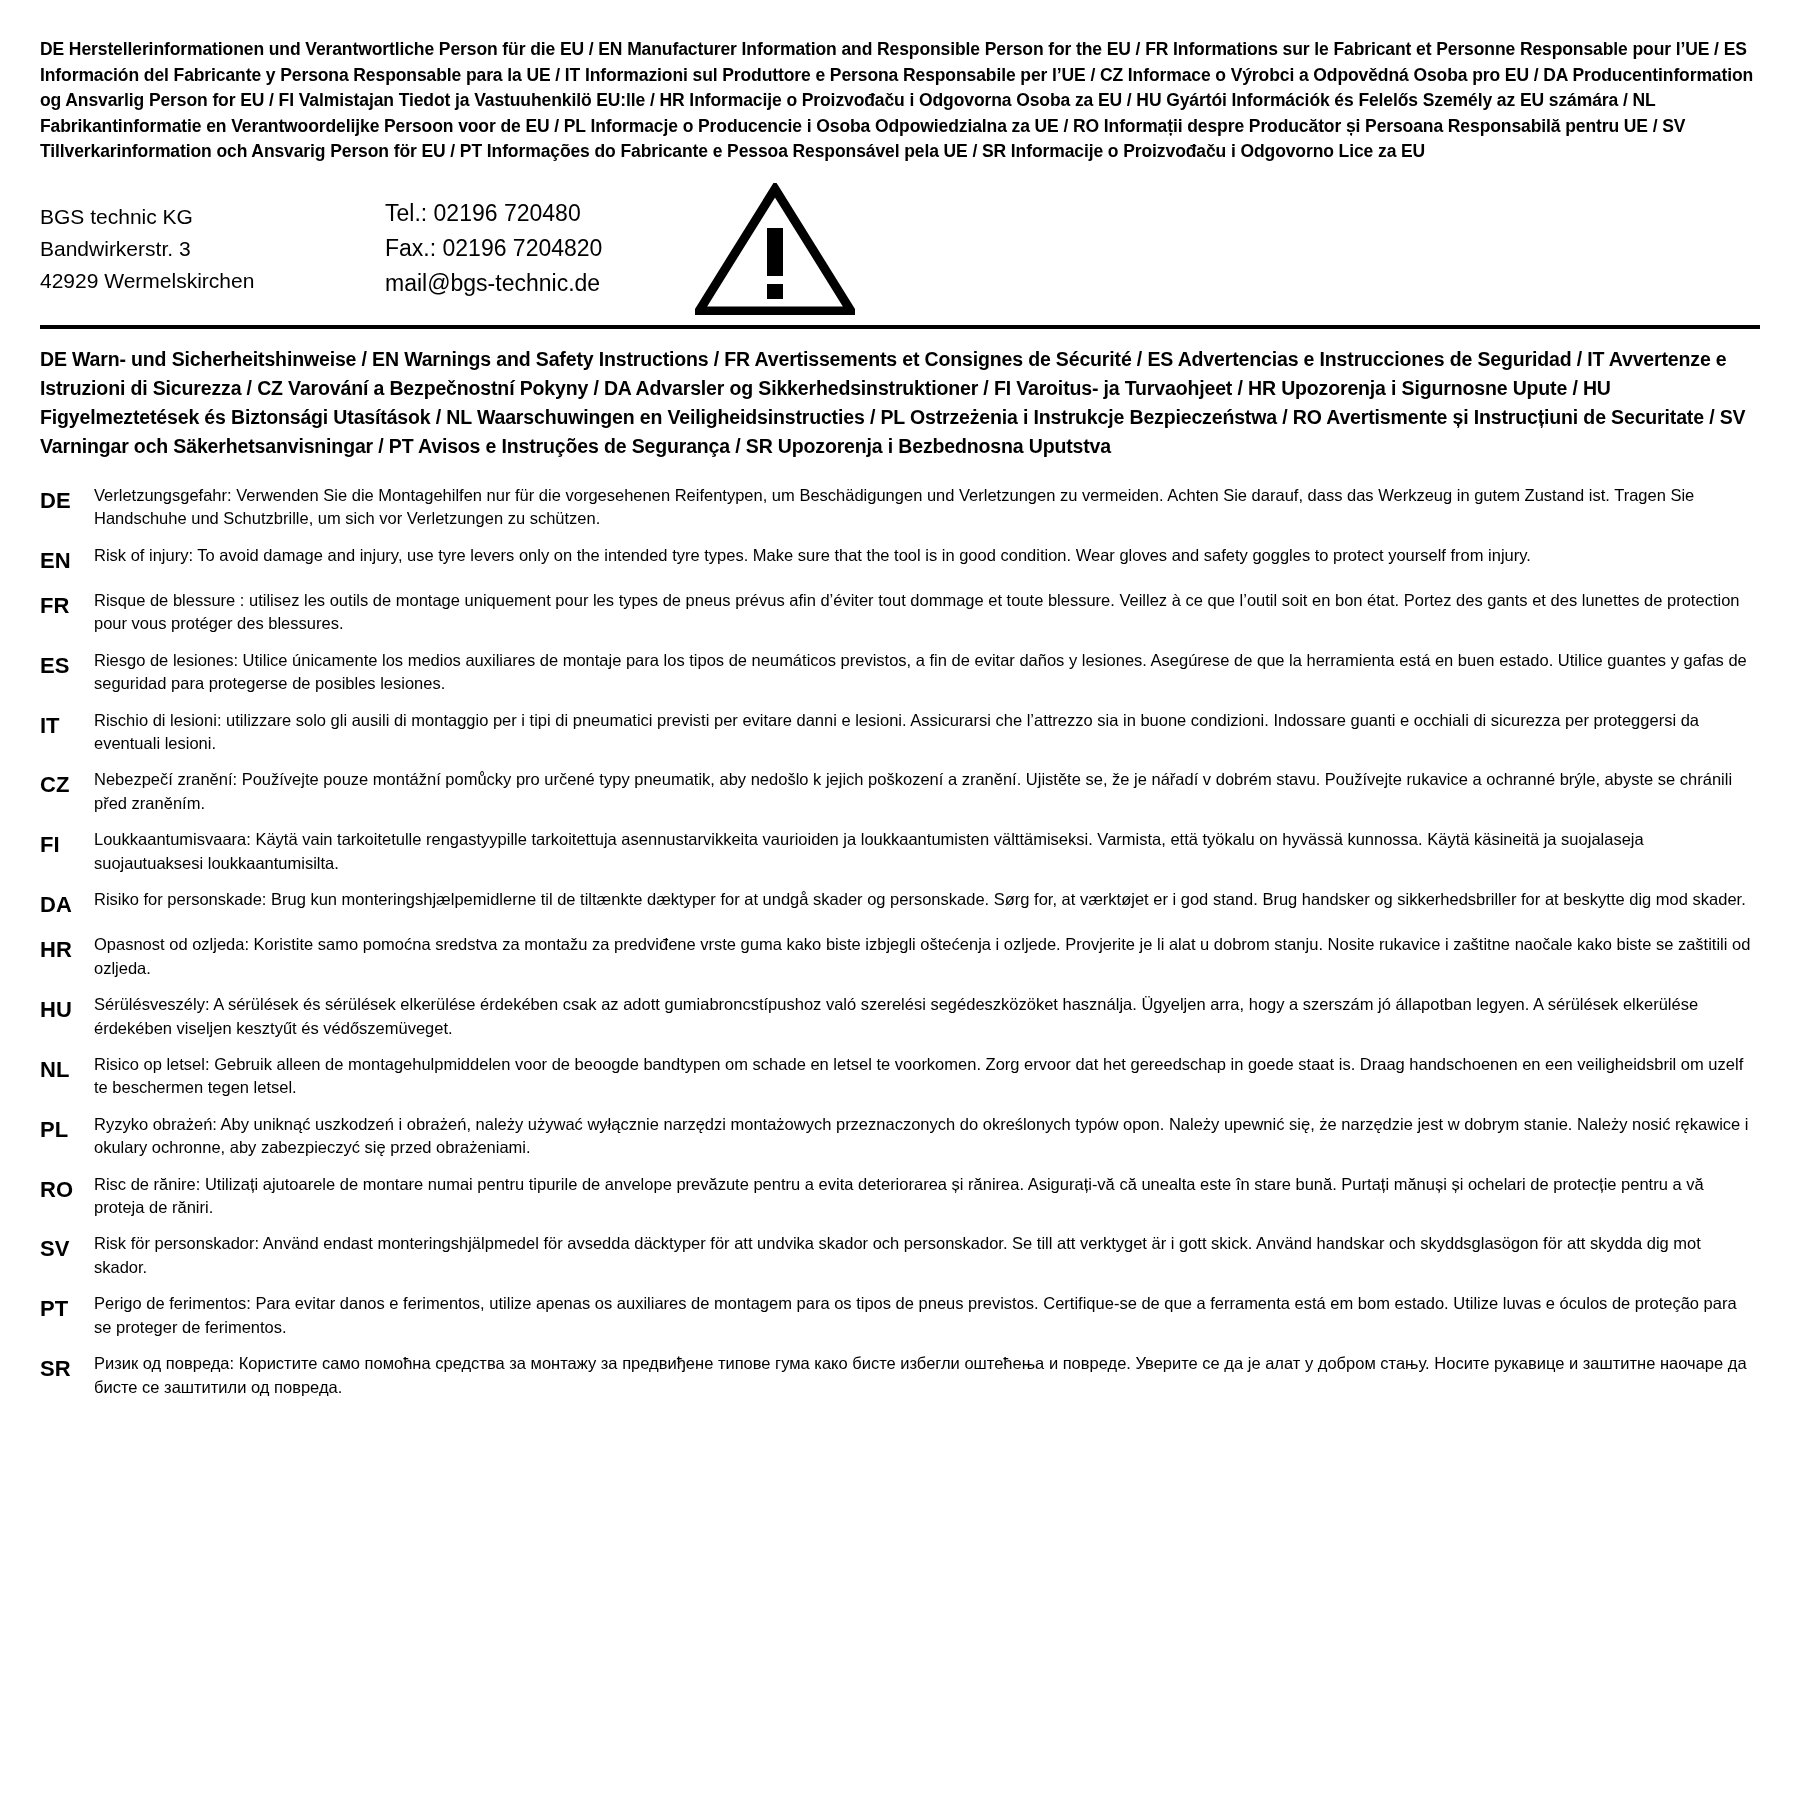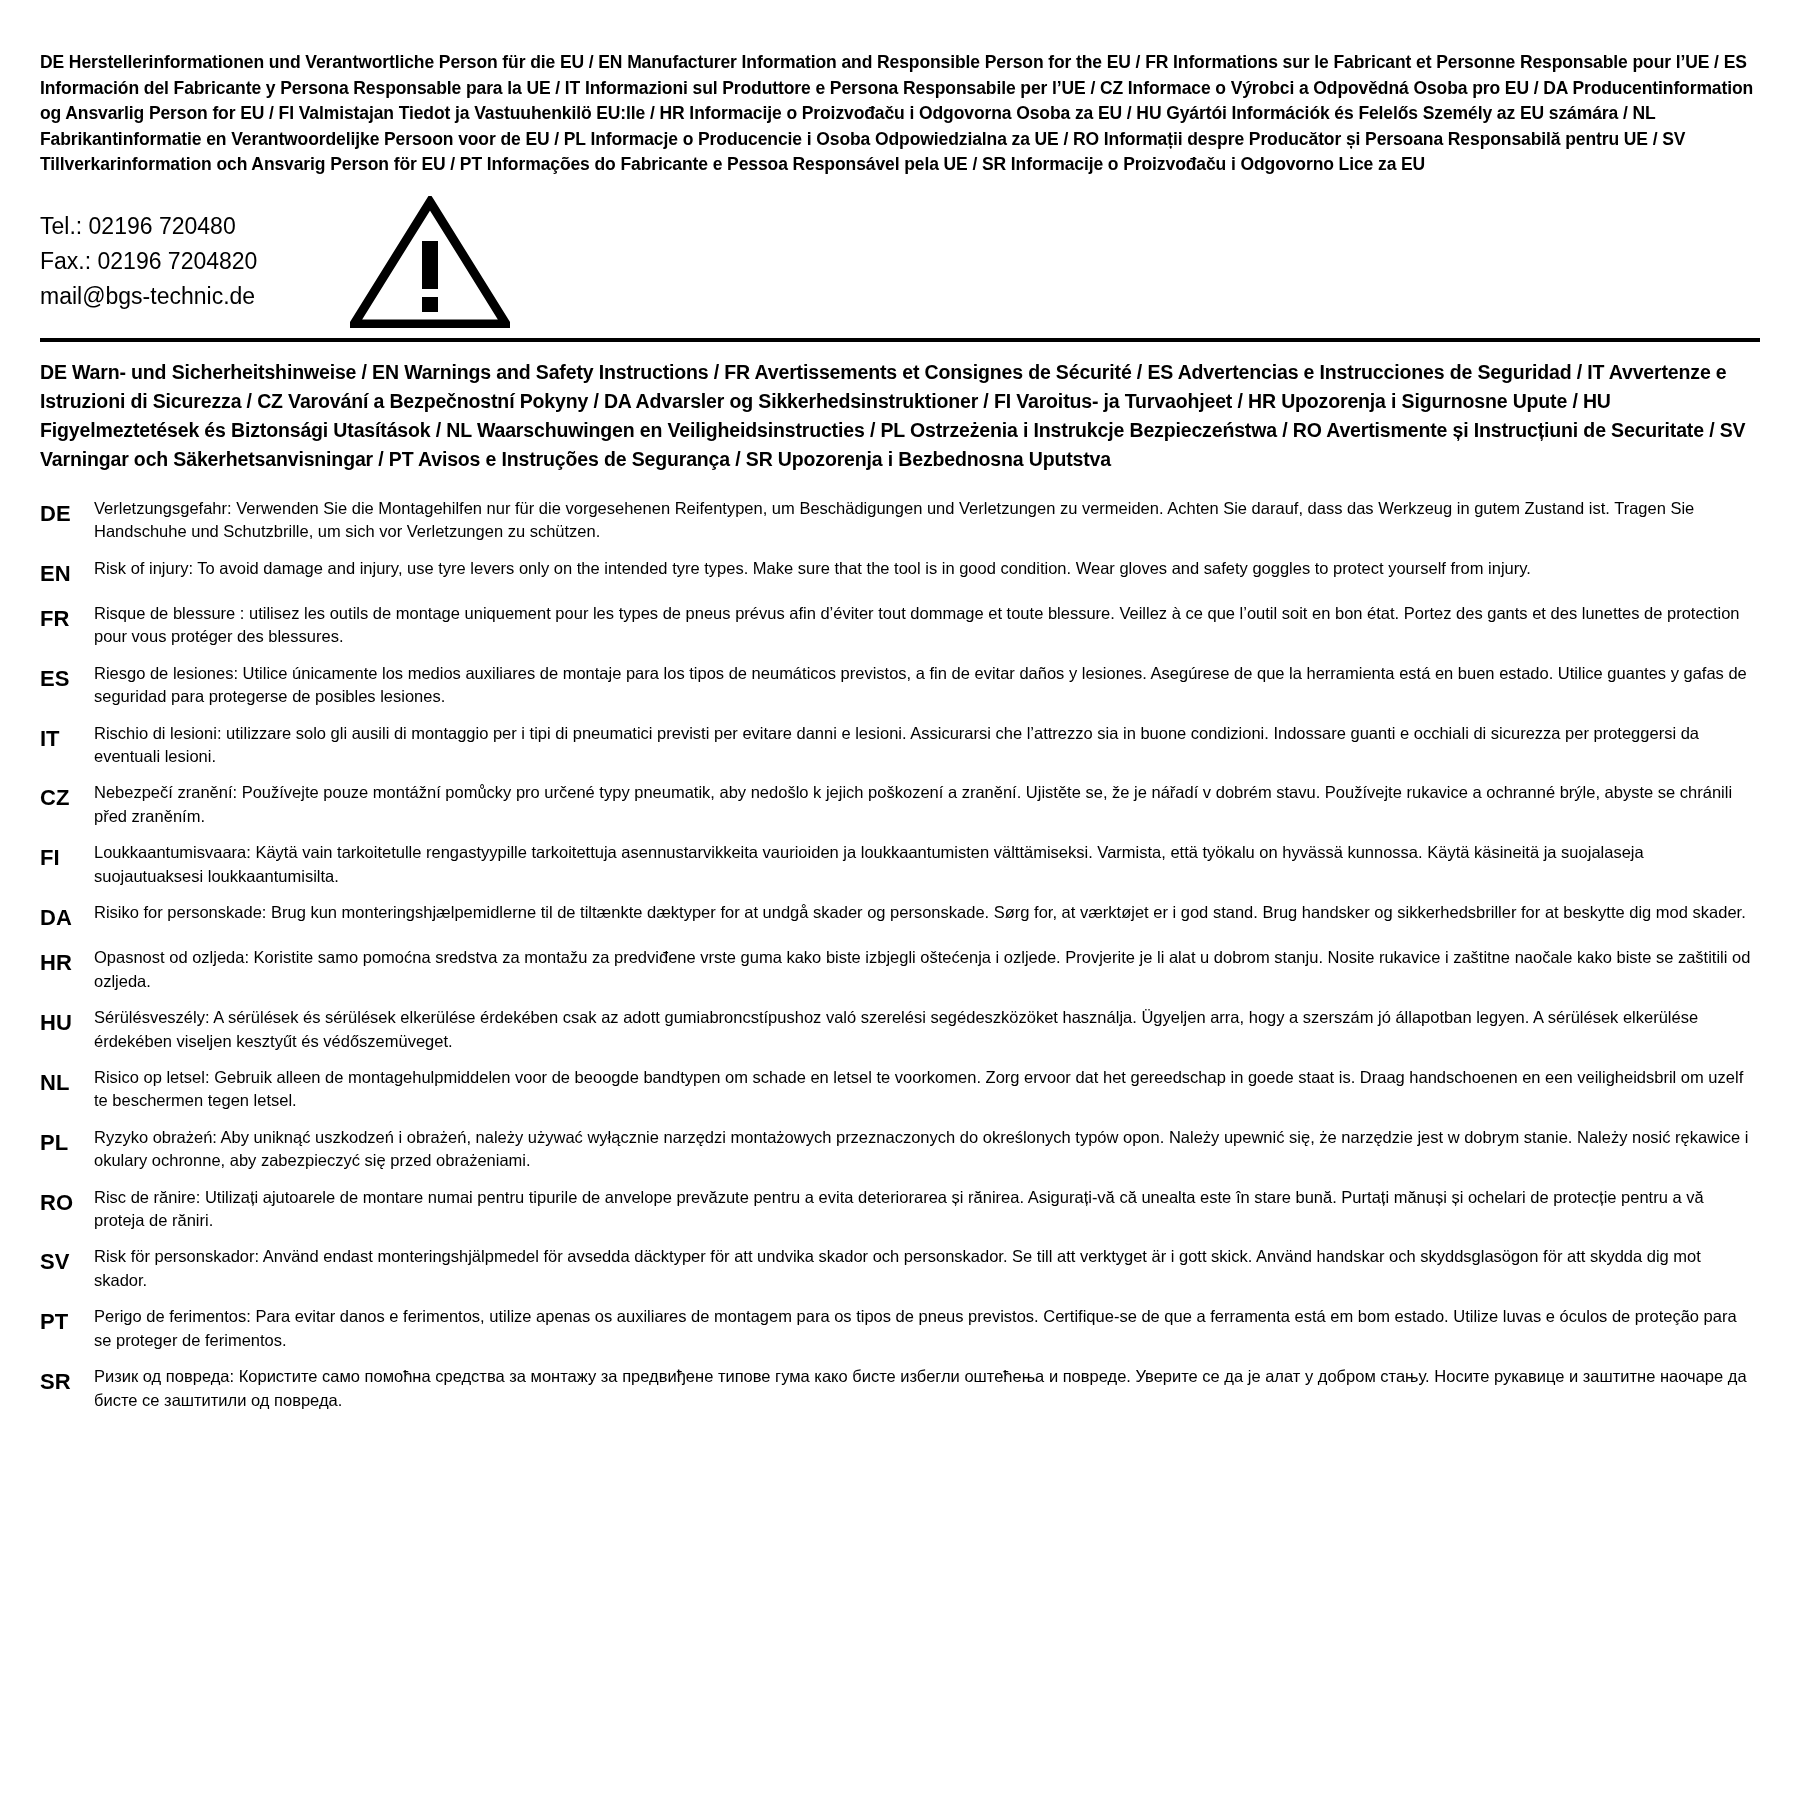--- a/index.html
+++ b/index.html
@@ -11,21 +11,21 @@
     width: 1800px;
     min-height: 1800px;
     font-family: "Liberation Sans", sans-serif;
     color: #000000;
     -webkit-font-smoothing: antialiased;
   }
   .page {
     width: 1800px;
     min-height: 1800px;
     box-sizing: border-box;
-    padding: 44px 36px 20px 36px;
+    padding: 31px 36px 20px 36px;
     position: relative;
   }
 
   
   .doc-heading {
     font-size: 17.5px;
     font-weight: bold;
     line-height: 1.46;
     letter-spacing: -0.1px;
     text-align: left;
@@ -147,20 +147,25 @@
 </head>
 <body>
 
 <div class="page">
 
   <div class="doc-heading">DE Herstellerinformationen und Verantwortliche Person für die EU  /  EN Manufacturer Information and Responsible Person for the EU  /  FR Informations sur le Fabricant et Personne Responsable pour l’UE  /  ES Información del Fabricante y Persona Responsable para la UE  /  IT Informazioni sul Produttore e Persona Responsabile per l’UE  /  CZ Informace o Výrobci a Odpovědná Osoba pro EU  /  DA Producentinformation og Ansvarlig Person for EU  /  FI Valmistajan Tiedot ja Vastuuhenkilö EU:lle  /  HR Informacije o Proizvođaču i Odgovorna Osoba za EU  /  HU Gyártói Információk és Felelős Személy az EU számára  /  NL Fabrikantinformatie en Verantwoordelijke Persoon voor de EU  /  PL Informacje o Producencie i Osoba Odpowiedzialna za UE  /  RO Informații despre Producător și Persoana Responsabilă pentru UE  /  SV Tillverkarinformation och Ansvarig Person för EU  /  PT Informações do Fabricante e Pessoa Responsável pela UE  /  SR Informacije o Proizvođaču i Odgovorno Lice za EU</div>
 
   <div class="company-block">
 
 
+    <div class="addr-col">
+      <div>BGS technic KG</div>
+      <div>Bandwirkerstr. 3</div>
+      <div>42929 Wermelskirchen</div>
+    </div>
 
     <div class="contact-col">
       <div>Tel.: 02196 720480</div>
       <div>Fax.: 02196 7204820</div>
       <div>mail@bgs-technic.de</div>
     </div>
 
 
     <div class="warn-col">
       <svg width="160" height="132" viewBox="0 0 160 132">

